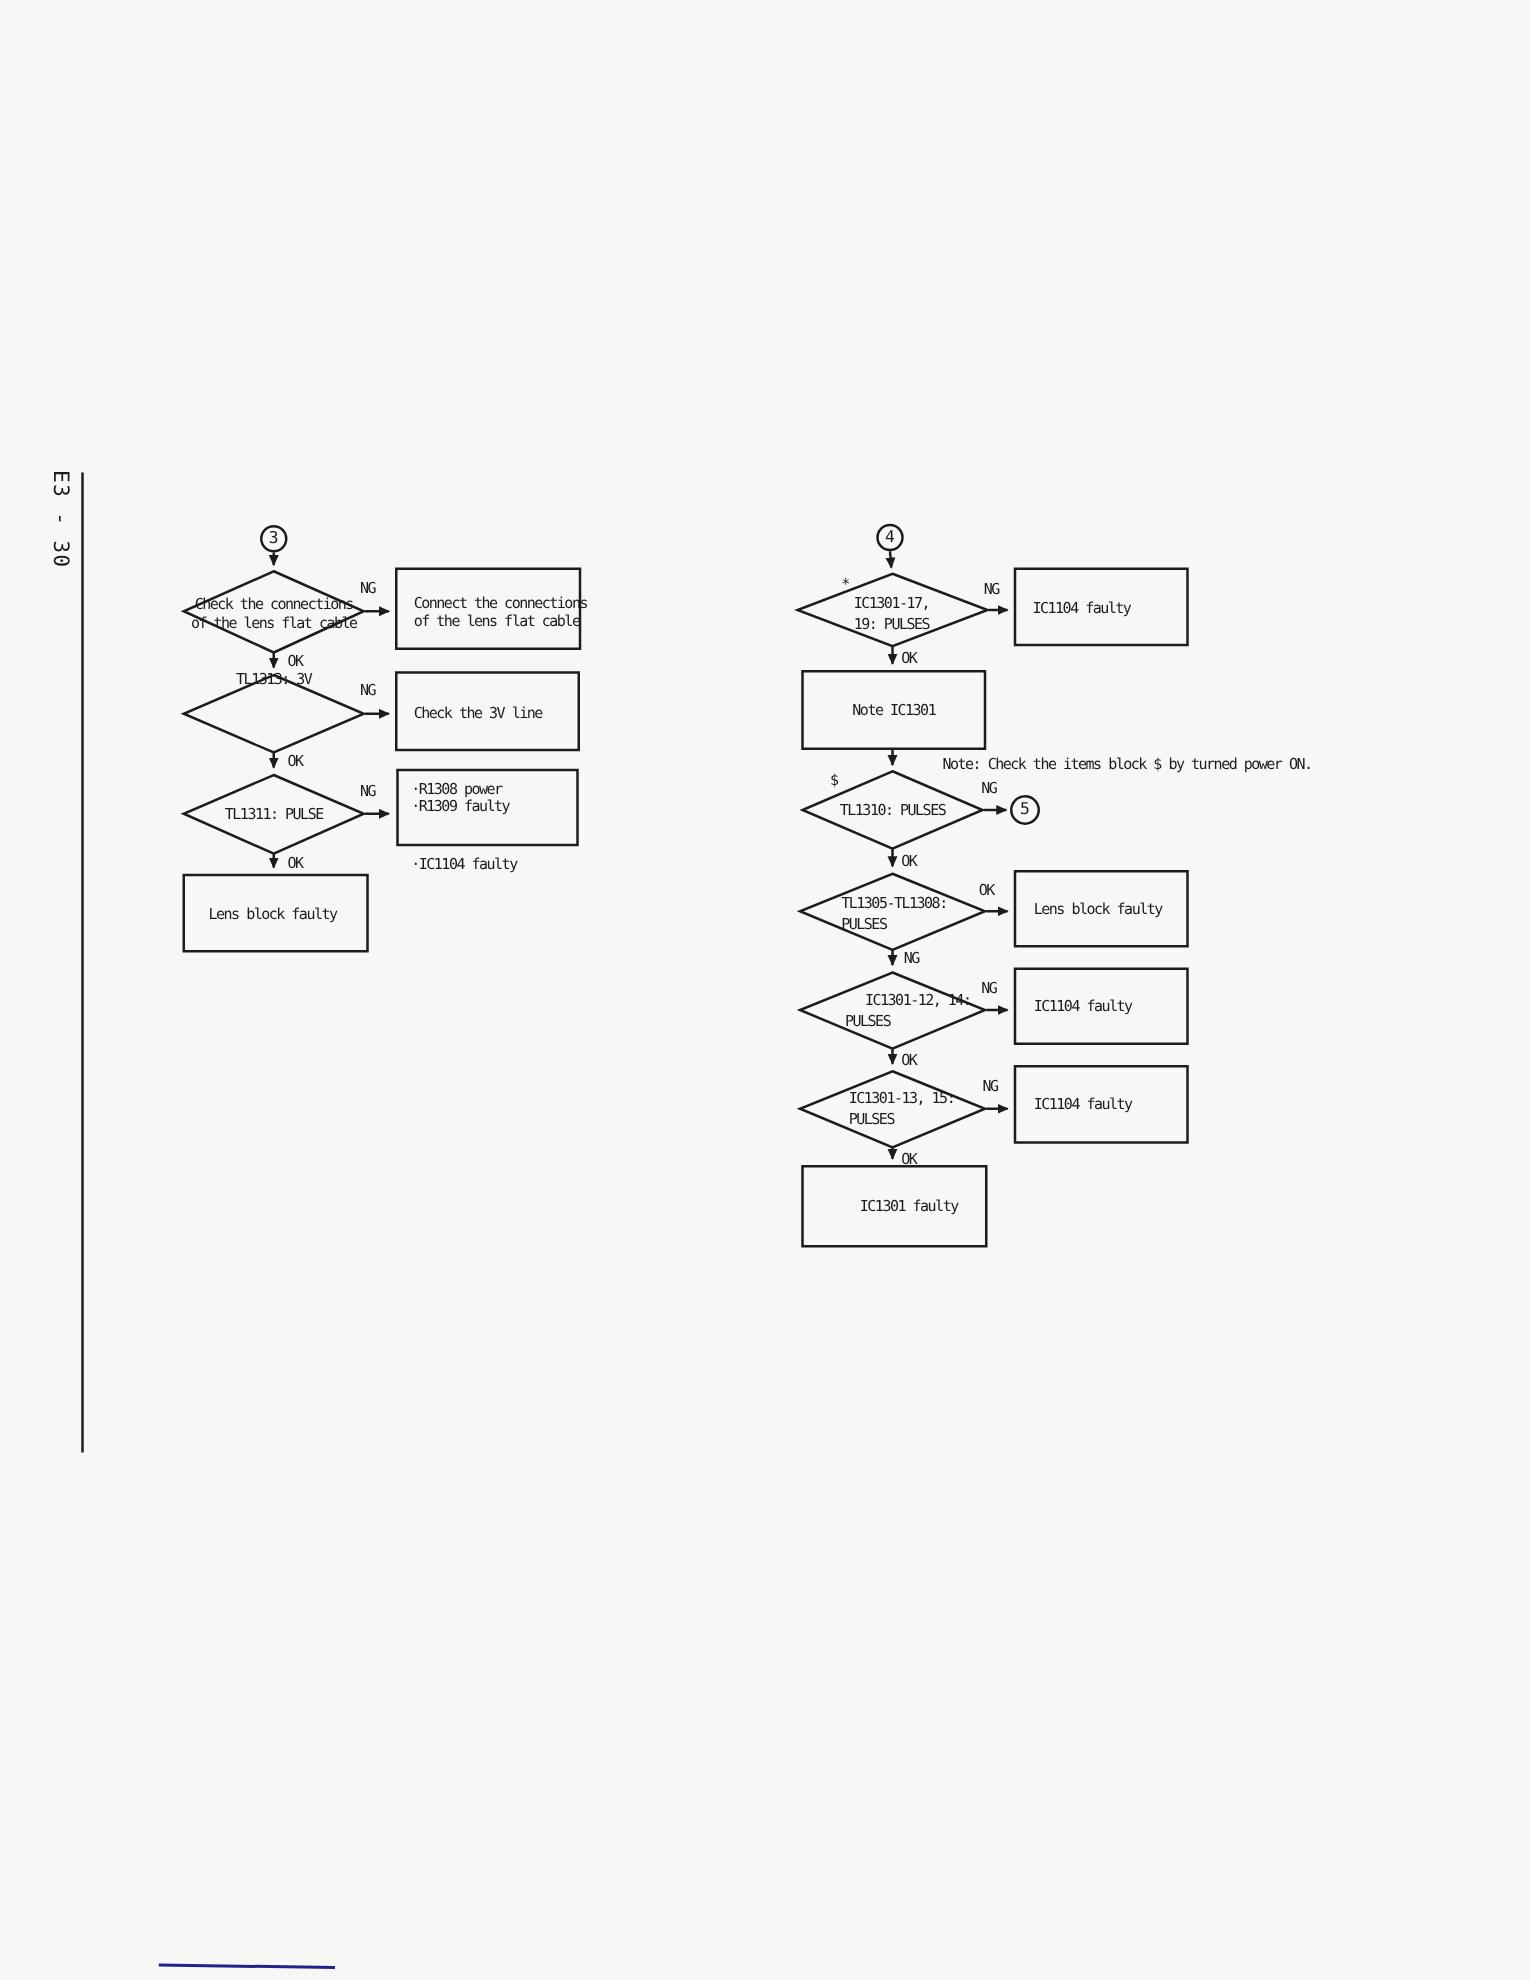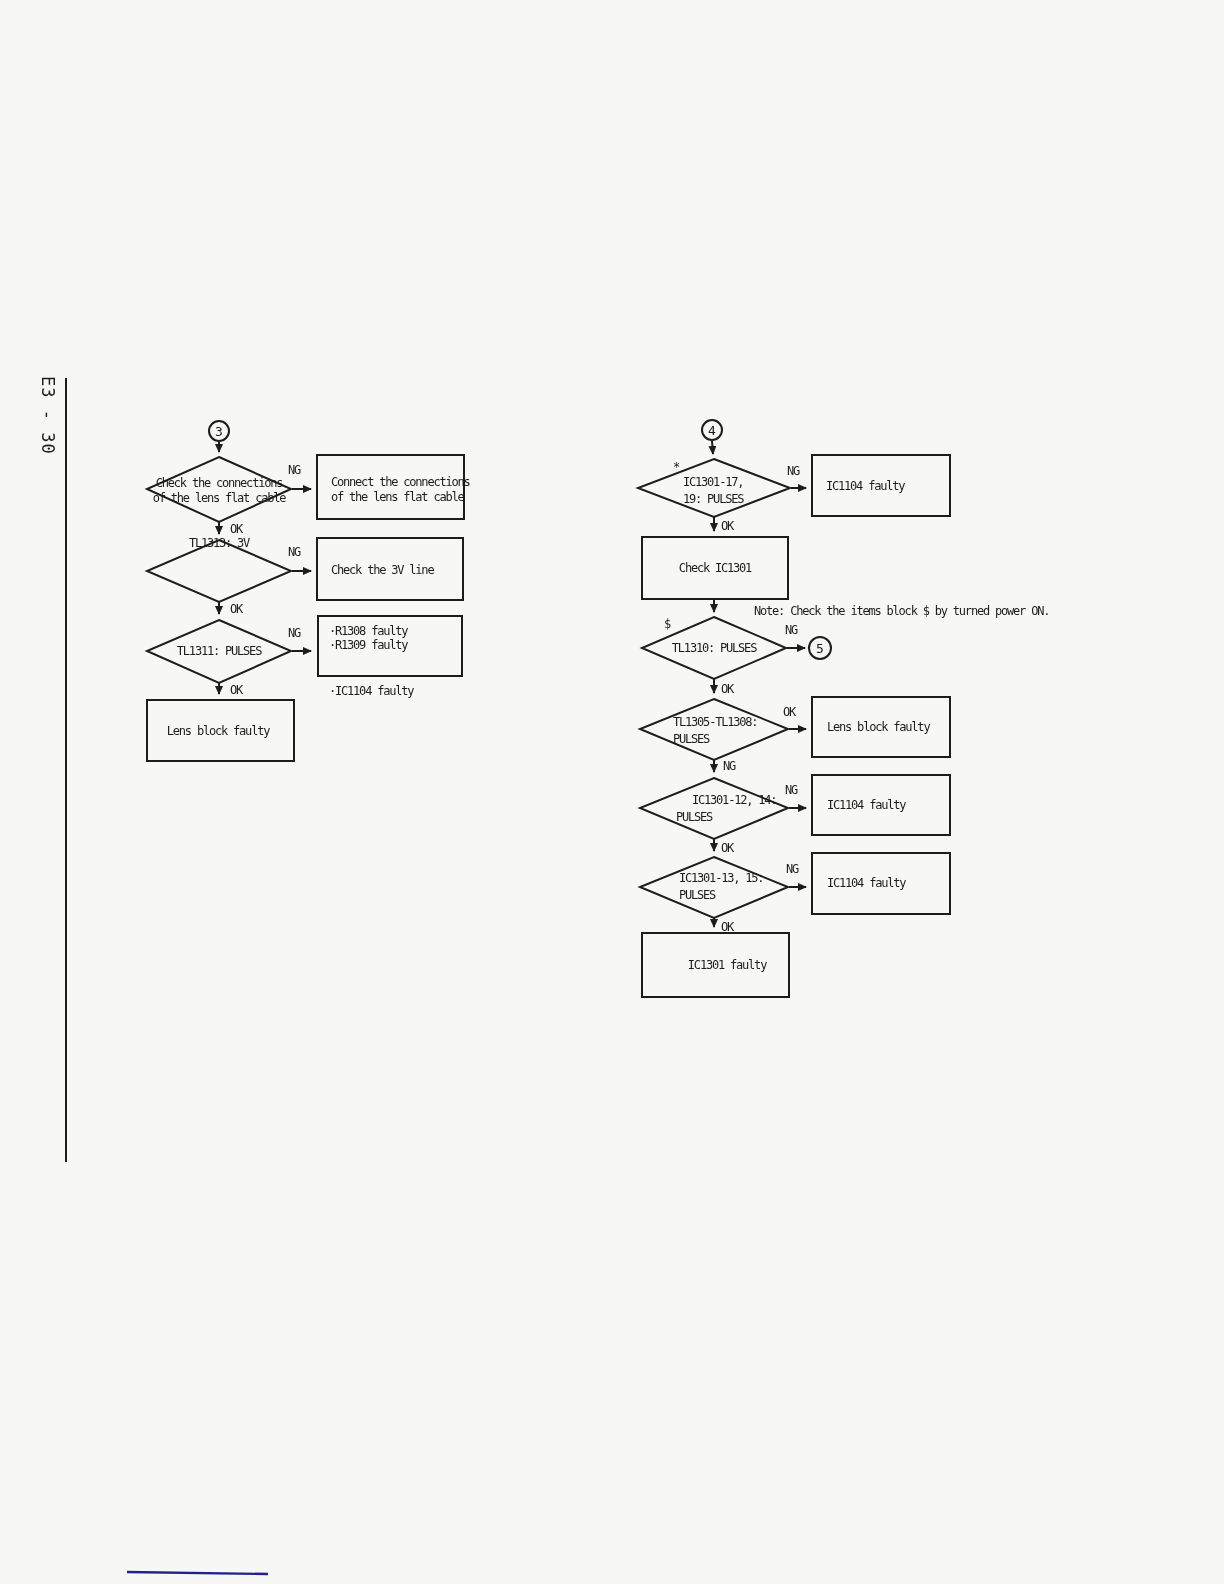--- a/index.html
+++ b/index.html
@@ -102,36 +102,36 @@
   <div class="t c" style="left:219px;top:483px">Check the connections</div>
   <div class="t c" style="left:219px;top:498px">of the lens flat cable</div>
   <div class="t c" style="left:294px;top:470px">NG</div>
   <div class="t lv" style="left:331px;top:482px">Connect the connections</div>
   <div class="t lv" style="left:331px;top:497px">of the lens flat cable</div>
   <div class="t c" style="left:236px;top:529px">OK</div>
   <div class="t c" style="left:219px;top:543px">TL1313: 3V</div>
   <div class="t c" style="left:294px;top:552px">NG</div>
   <div class="t lv" style="left:331px;top:570px">Check the 3V line</div>
   <div class="t c" style="left:236px;top:609px">OK</div>
-  <div class="t c" style="left:219px;top:651px">TL1311: PULSES</div>
+  <div class="t c" style="left:219px;top:651px">TL1311: PULSE</div>
   <div class="t c" style="left:294px;top:633px">NG</div>
-  <div class="t lv" style="left:329px;top:631px">·R1308 faulty</div>
+  <div class="t lv" style="left:329px;top:631px">·R1308 power</div>
   <div class="t lv" style="left:329px;top:645px">·R1309 faulty</div>
   <div class="t lv" style="left:329px;top:691px">·IC1104 faulty</div>
   <div class="t c" style="left:236px;top:690px">OK</div>
   <div class="t c" style="left:218px;top:731px">Lens block faulty</div>
 
   <div class="t c num" style="left:712px;top:430px">4</div>
   <div class="t c" style="left:676px;top:467px">*</div>
   <div class="t lv" style="left:683px;top:482px">IC1301-17,</div>
   <div class="t lv" style="left:683px;top:499px">19: PULSES</div>
   <div class="t c" style="left:793px;top:471px">NG</div>
   <div class="t lv" style="left:826px;top:486px">IC1104 faulty</div>
   <div class="t c" style="left:727px;top:526px">OK</div>
-  <div class="t c" style="left:715px;top:568px">Check IC1301</div>
+  <div class="t c" style="left:715px;top:568px">Note IC1301</div>
   <div class="t c" style="left:667px;top:624px">$</div>
   <div class="t c" style="left:714px;top:648px">TL1310: PULSES</div>
   <div class="t c" style="left:791px;top:630px">NG</div>
   <div class="t c num" style="left:820px;top:648px">5</div>
   <div class="t c" style="left:727px;top:689px">OK</div>
   <div class="t lv" style="left:673px;top:722px">TL1305-TL1308:</div>
   <div class="t lv" style="left:673px;top:739px">PULSES</div>
   <div class="t c" style="left:789px;top:712px">OK</div>
   <div class="t lv" style="left:827px;top:727px">Lens block faulty</div>
   <div class="t c" style="left:729px;top:766px">NG</div>

